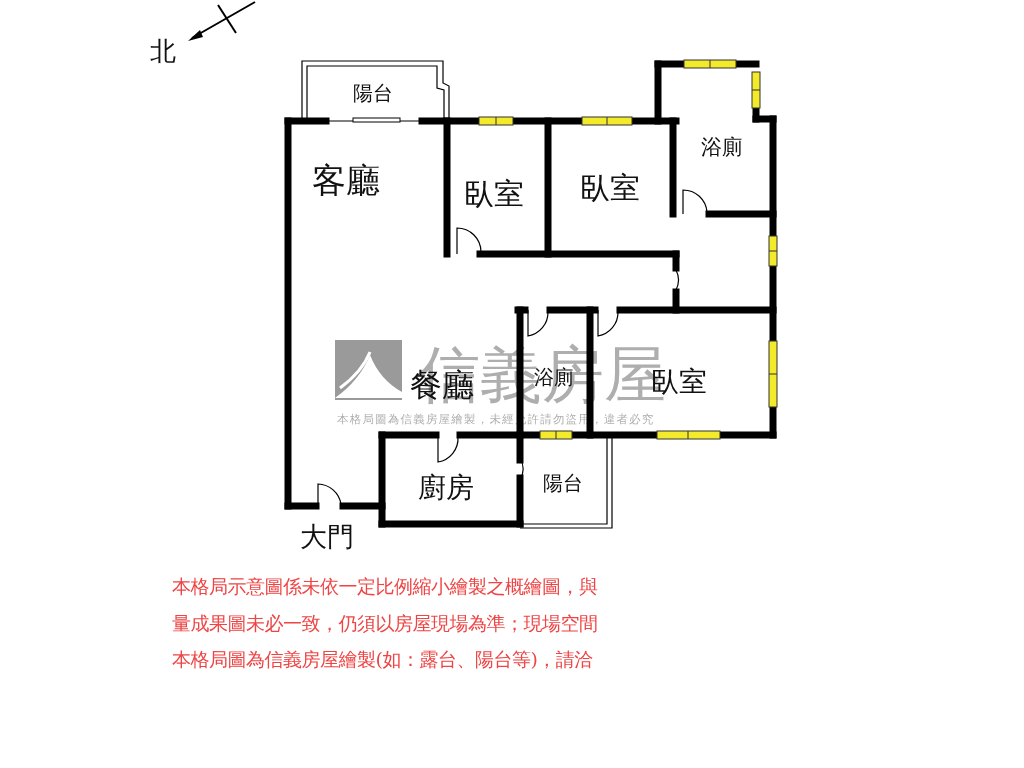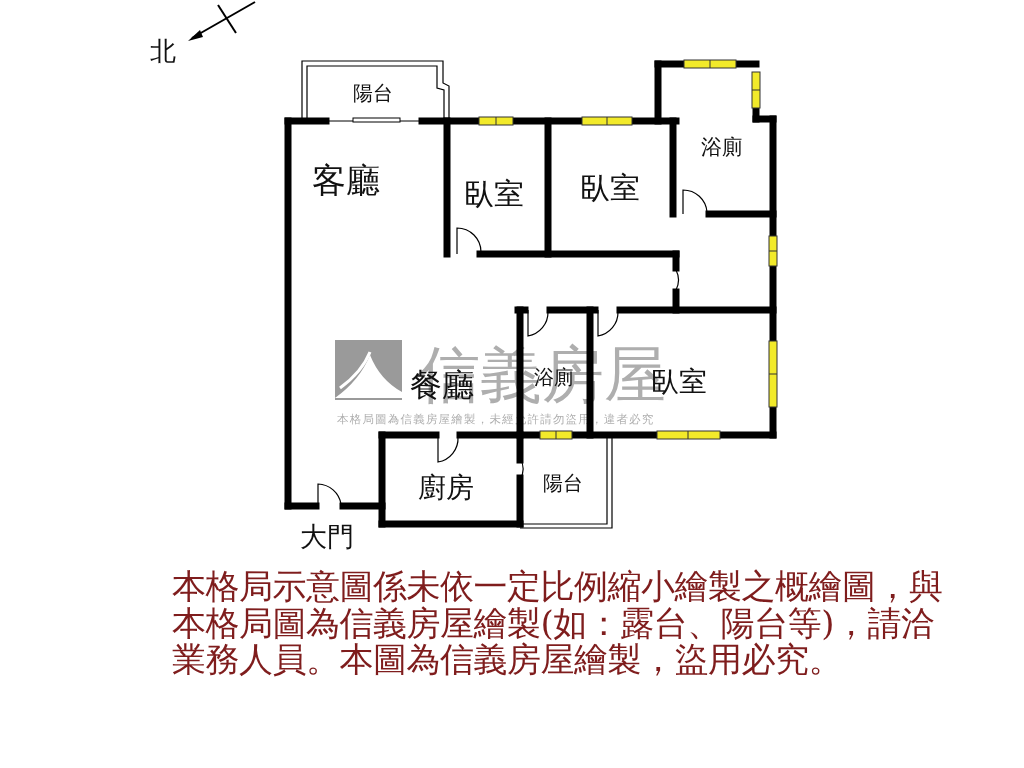--- a/index.html
+++ b/index.html
@@ -1,20 +1,20 @@
 <!DOCTYPE html>
 <html><head>
 <meta charset="utf-8">
 <style>
   html,body{margin:0;padding:0;background:#fff;}
   body{width:1024px;height:768px;position:relative;overflow:hidden;font-family:"DejaVu Serif","Liberation Serif",serif;}
   svg{position:absolute;left:0;top:0;}
   .lbl{fill:#111;font-family:"DejaVu Serif","Liberation Serif",serif;}
   .wm{fill:#9a9a9a;opacity:.8;font-family:"DejaVu Sans","Liberation Sans",sans-serif;}
-  .note{position:absolute;left:172px;top:568px;width:720px;font-size:34px;line-height:36.5px;color:#7f1d1d;font-family:"DejaVu Serif","Liberation Serif",serif;letter-spacing:-0.5px;}
+  .note{position:absolute;left:172px;top:568px;width:720px;font-size:19px;line-height:36.5px;color:#ef4444;font-family:"DejaVu Serif","Liberation Serif",serif;letter-spacing:-0.5px;}
   .note p{margin:0;white-space:nowrap;}
 </style>
 </head>
 <body>
 
 <svg width="1024" height="768" viewBox="0 0 1024 768">
 
   <g>
     <rect x="335" y="340" width="67" height="60" fill="#9a9a9a"></rect>
     <path d="M335 398 Q360 380 370 355 Q380 380 402 392 L402 398 Z" fill="#fff"></path>
@@ -134,15 +134,15 @@
   <text class="lbl" x="410" y="396" font-size="32">餐廳</text>
   <text class="lbl" x="534" y="384" font-size="20">浴廁</text>
   <text class="lbl" x="651" y="391" font-size="28">臥室</text>
   <text class="lbl" x="418" y="497" font-size="28">廚房</text>
   <text class="lbl" x="543" y="490" font-size="20">陽台</text>
   <text class="lbl" x="300" y="546" font-size="27">大門</text>
 </svg>
 
 <div class="note">
   <p>本格局示意圖係未依一定比例縮小繪製之概繪圖，與</p>
+  <p>量成果圖未必一致，仍須以房屋現場為準；現場空間</p>
   <p>本格局圖為信義房屋繪製(如：露台、陽台等)，請洽</p>
-  <p>業務人員。本圖為信義房屋繪製，盜用必究。</p>
 </div>
 
 </body></html>

